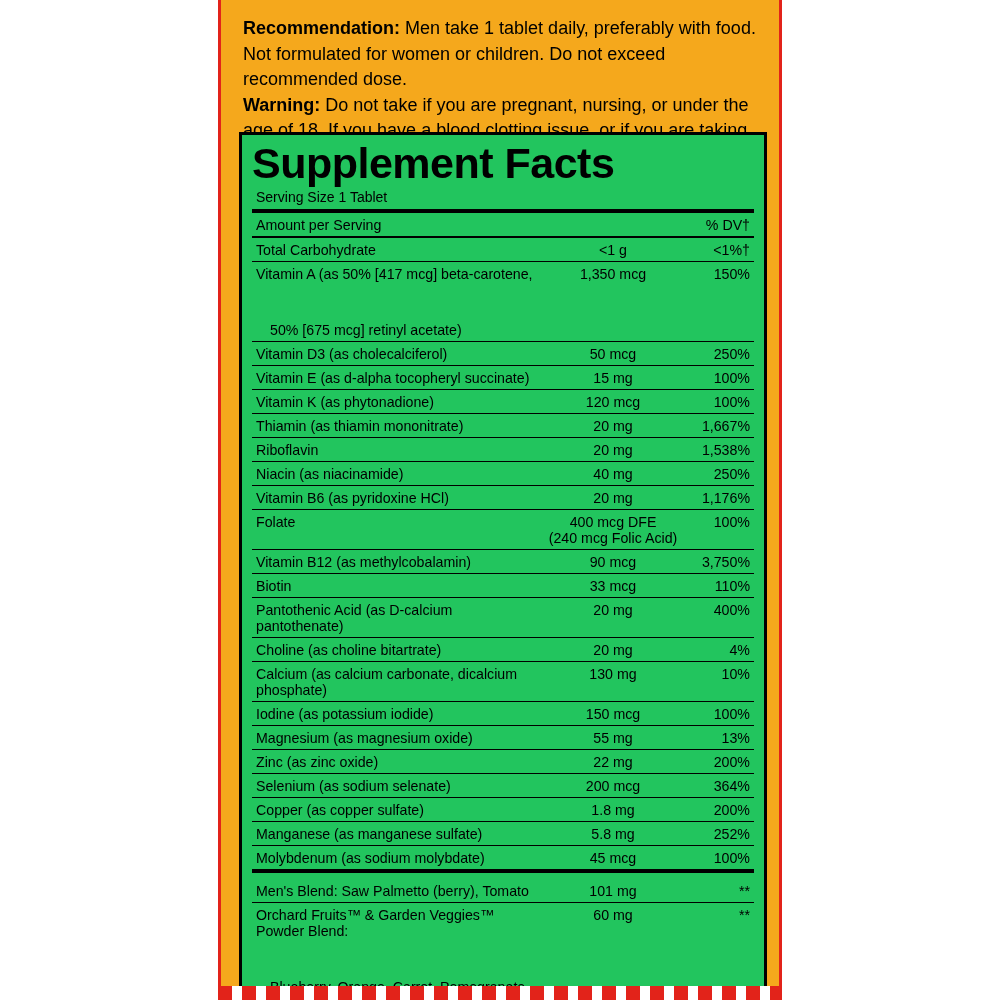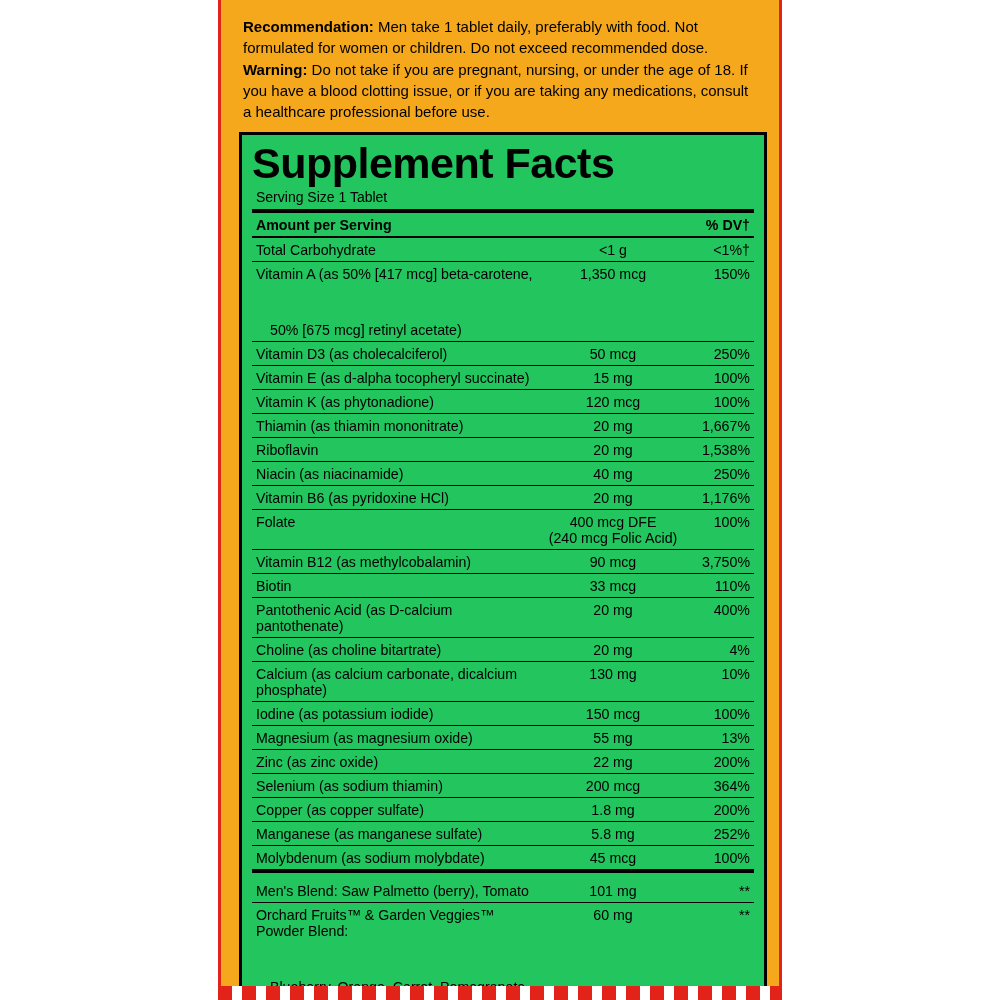--- a/index.html
+++ b/index.html
@@ -38,21 +38,21 @@
     width: 100%;
     height: 100%;
     box-sizing: border-box;
     padding: 10px 10px 0 10px;
   }
   
   .advisory {
     box-sizing: border-box;
     padding: 6px 12px 4px 12px;
     color: #000000;
-    font-size: 15px;
+    font-size: 18px;
     line-height: 1.42;
   }
   .advisory p {
     margin: 0 0 0 0;
   }
   .advisory .lead {
     font-weight: bold;
   }
   
   .facts {
@@ -94,21 +94,21 @@
   }
   table.nutrition td {
     padding: 4px 0 3px 0;
     vertical-align: top;
     border-bottom: 1px solid #000000;
   }
   table.nutrition tr.no-line td {
     border-bottom: none;
   }
   .hdr td {
-    font-weight: bold;
+    font-weight: normal;
     border-bottom: none !important;
     padding-bottom: 2px;
   }
   .col-name {
     text-align: left;
     padding-left: 4px !important;
     padding-right: 6px !important;
   }
   .col-amt {
     text-align: center;
@@ -281,21 +281,21 @@
               <td class="col-name">Magnesium (as magnesium oxide)</td>
               <td class="col-amt">55 mg</td>
               <td class="col-dv">13%</td>
             </tr>
             <tr>
               <td class="col-name">Zinc (as zinc oxide)</td>
               <td class="col-amt">22 mg</td>
               <td class="col-dv">200%</td>
             </tr>
             <tr>
-              <td class="col-name">Selenium (as sodium thiamin)</td>
+              <td class="col-name">Selenium (as sodium selenate)</td>
               <td class="col-amt">200 mcg</td>
               <td class="col-dv">364%</td>
             </tr>
             <tr>
               <td class="col-name">Copper (as copper sulfate)</td>
               <td class="col-amt">1.8 mg</td>
               <td class="col-dv">200%</td>
             </tr>
             <tr>
               <td class="col-name">Manganese (as manganese sulfate)</td>

